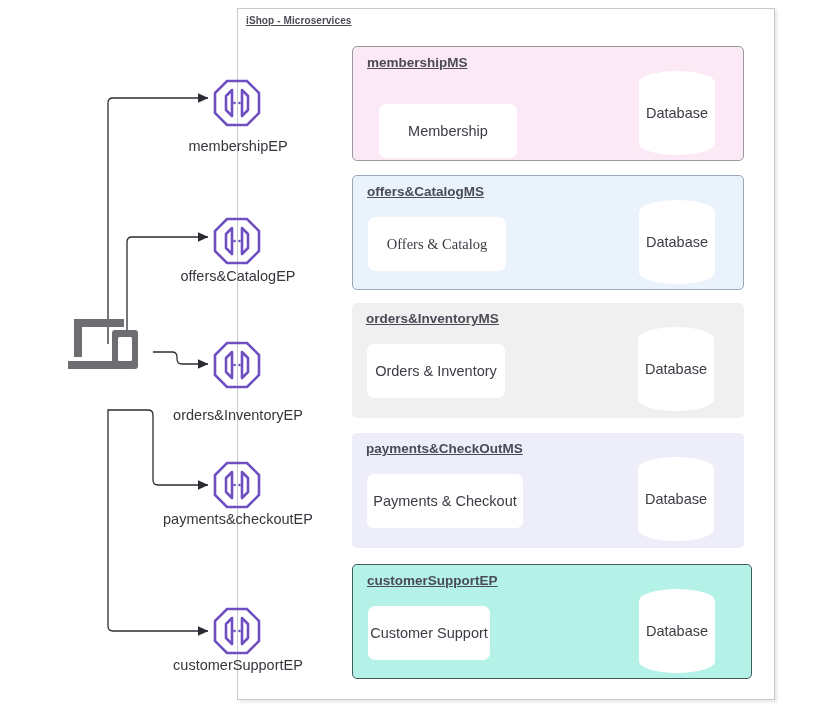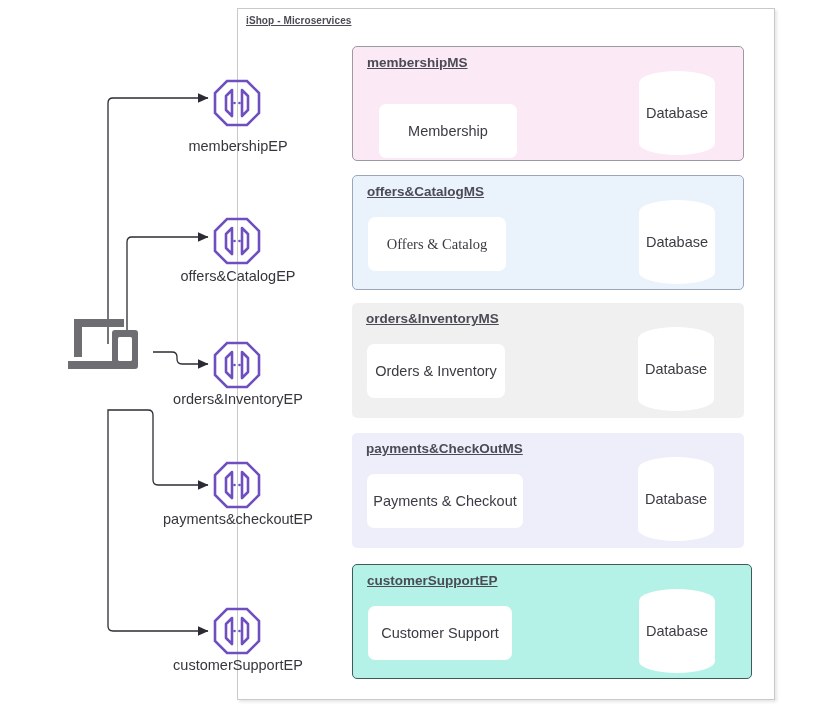--- a/index.html
+++ b/index.html
@@ -176,21 +176,21 @@
     <div class="svc-node" style="left:15px;top:41px;width:156px;height:54px;">
       <span>Payments &amp; Checkout</span>
     </div>
     <div class="db-node" style="left:286px;top:24px;width:76px;height:84px;">
       <span>Database</span>
     </div>
   </div>
 
   <div class="abs ms-box" style="left:352px;top:564px;width:400px;height:115px;background:#b4f2e8;border:1px solid #3f5a57;">
     <div class="ms-title">customerSupportEP</div>
-    <div class="svc-node" style="left:15px;top:41px;width:144px;height:54px;">
+    <div class="svc-node" style="left:15px;top:41px;width:122px;height:54px;">
       <span>Customer Support</span>
     </div>
     <div class="db-node" style="left:286px;top:24px;width:76px;height:84px;">
       <span>Database</span>
     </div>
   </div>
 
   <svg class="ep-icon" style="left:213px;top:79px;" viewBox="0 0 48 48">
     <polygon points="14,2 34,2 46,14 46,34 34,46 14,46 2,34 2,14" fill="none" stroke="#6f4fc0" stroke-width="2.6"></polygon>
     <path d="M19,11 L13,17 L13,31 L19,37 Z" fill="none" stroke="#6f4fc0" stroke-width="2.6" stroke-linejoin="round"></path>
@@ -209,21 +209,21 @@
   </svg>
   <div class="ep-label" style="left:138px;top:268px;width:200px;">offers&amp;CatalogEP</div>
 
   <svg class="ep-icon" style="left:213px;top:341px;" viewBox="0 0 48 48">
     <polygon points="14,2 34,2 46,14 46,34 34,46 14,46 2,34 2,14" fill="none" stroke="#6f4fc0" stroke-width="2.6"></polygon>
     <path d="M19,11 L13,17 L13,31 L19,37 Z" fill="none" stroke="#6f4fc0" stroke-width="2.6" stroke-linejoin="round"></path>
     <path d="M29,11 L35,17 L35,31 L29,37 Z" fill="none" stroke="#6f4fc0" stroke-width="2.6" stroke-linejoin="round"></path>
     <circle cx="21.5" cy="24" r="1.3" fill="#6f4fc0"></circle>
     <circle cx="26.5" cy="24" r="1.3" fill="#6f4fc0"></circle>
   </svg>
-  <div class="ep-label" style="left:138px;top:391px;width:200px;text-align:center;">orders&amp;InventoryEP</div>
+  <div class="ep-label" style="left:138px;top:407px;width:200px;text-align:center;">orders&amp;InventoryEP</div>
 
   <svg class="ep-icon" style="left:213px;top:461px;" viewBox="0 0 48 48">
     <polygon points="14,2 34,2 46,14 46,34 34,46 14,46 2,34 2,14" fill="none" stroke="#6f4fc0" stroke-width="2.6"></polygon>
     <path d="M19,11 L13,17 L13,31 L19,37 Z" fill="none" stroke="#6f4fc0" stroke-width="2.6" stroke-linejoin="round"></path>
     <path d="M29,11 L35,17 L35,31 L29,37 Z" fill="none" stroke="#6f4fc0" stroke-width="2.6" stroke-linejoin="round"></path>
     <circle cx="21.5" cy="24" r="1.3" fill="#6f4fc0"></circle>
     <circle cx="26.5" cy="24" r="1.3" fill="#6f4fc0"></circle>
   </svg>
   <div class="ep-label" style="left:138px;top:511px;width:200px;">payments&amp;checkoutEP</div>
 

